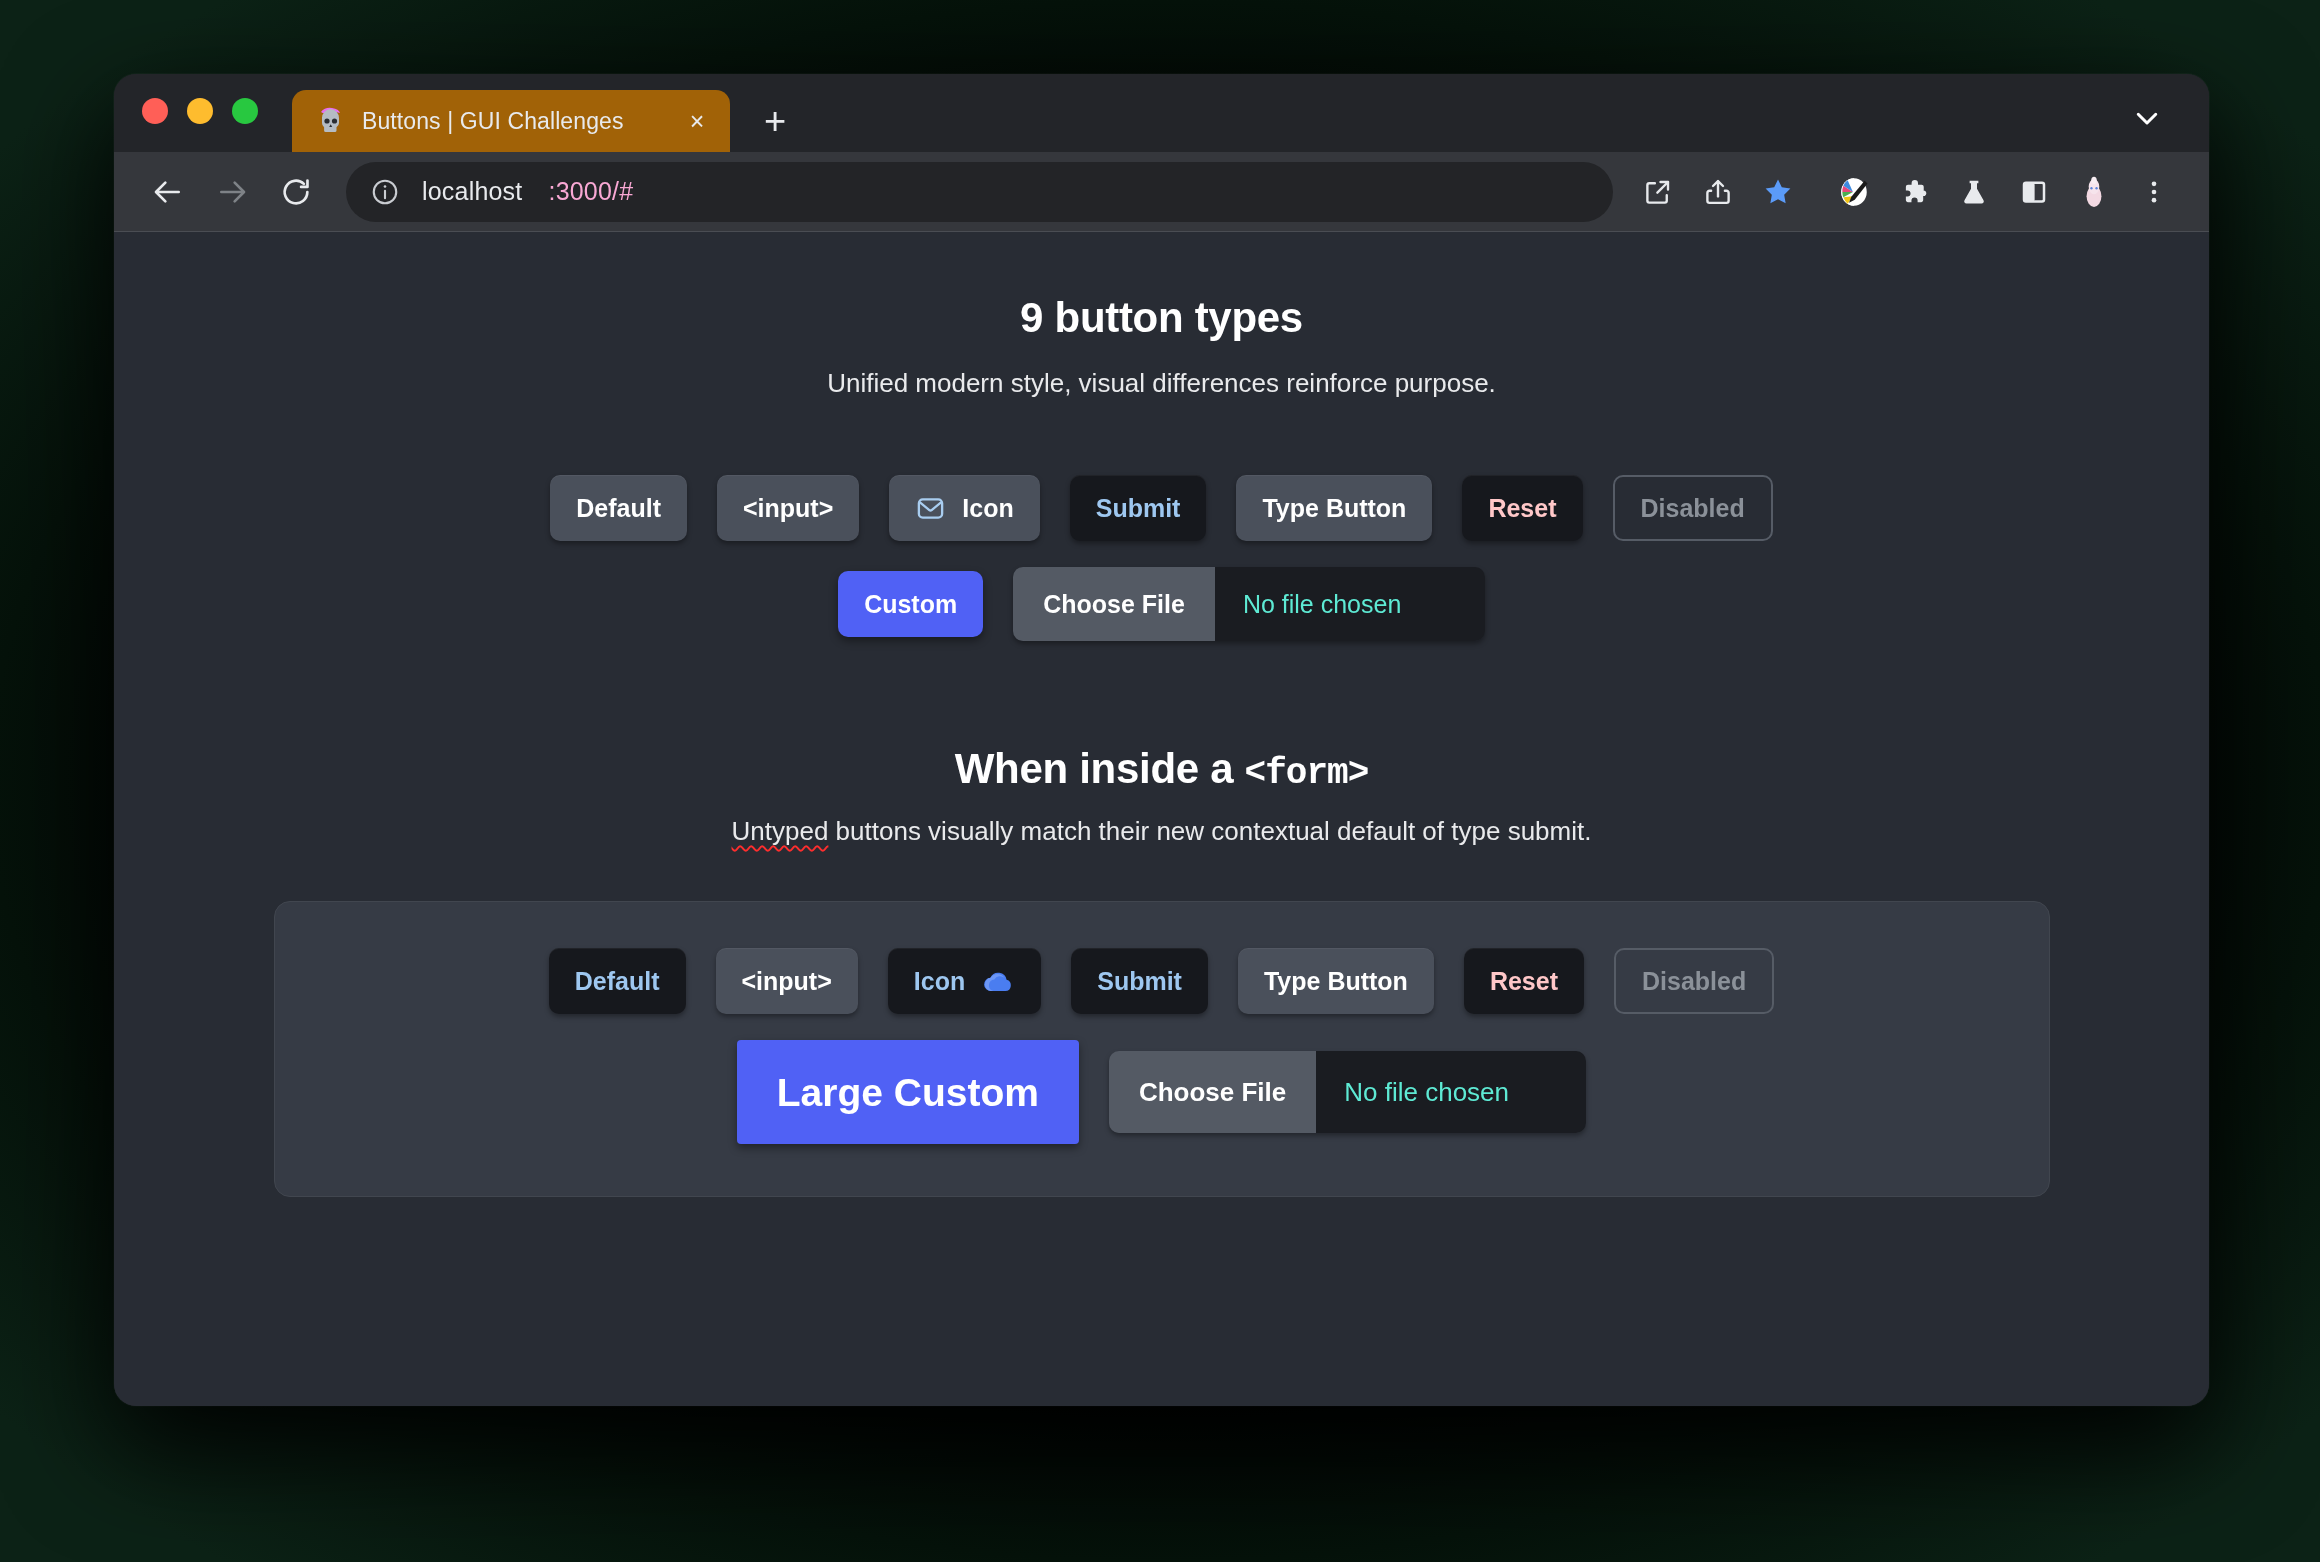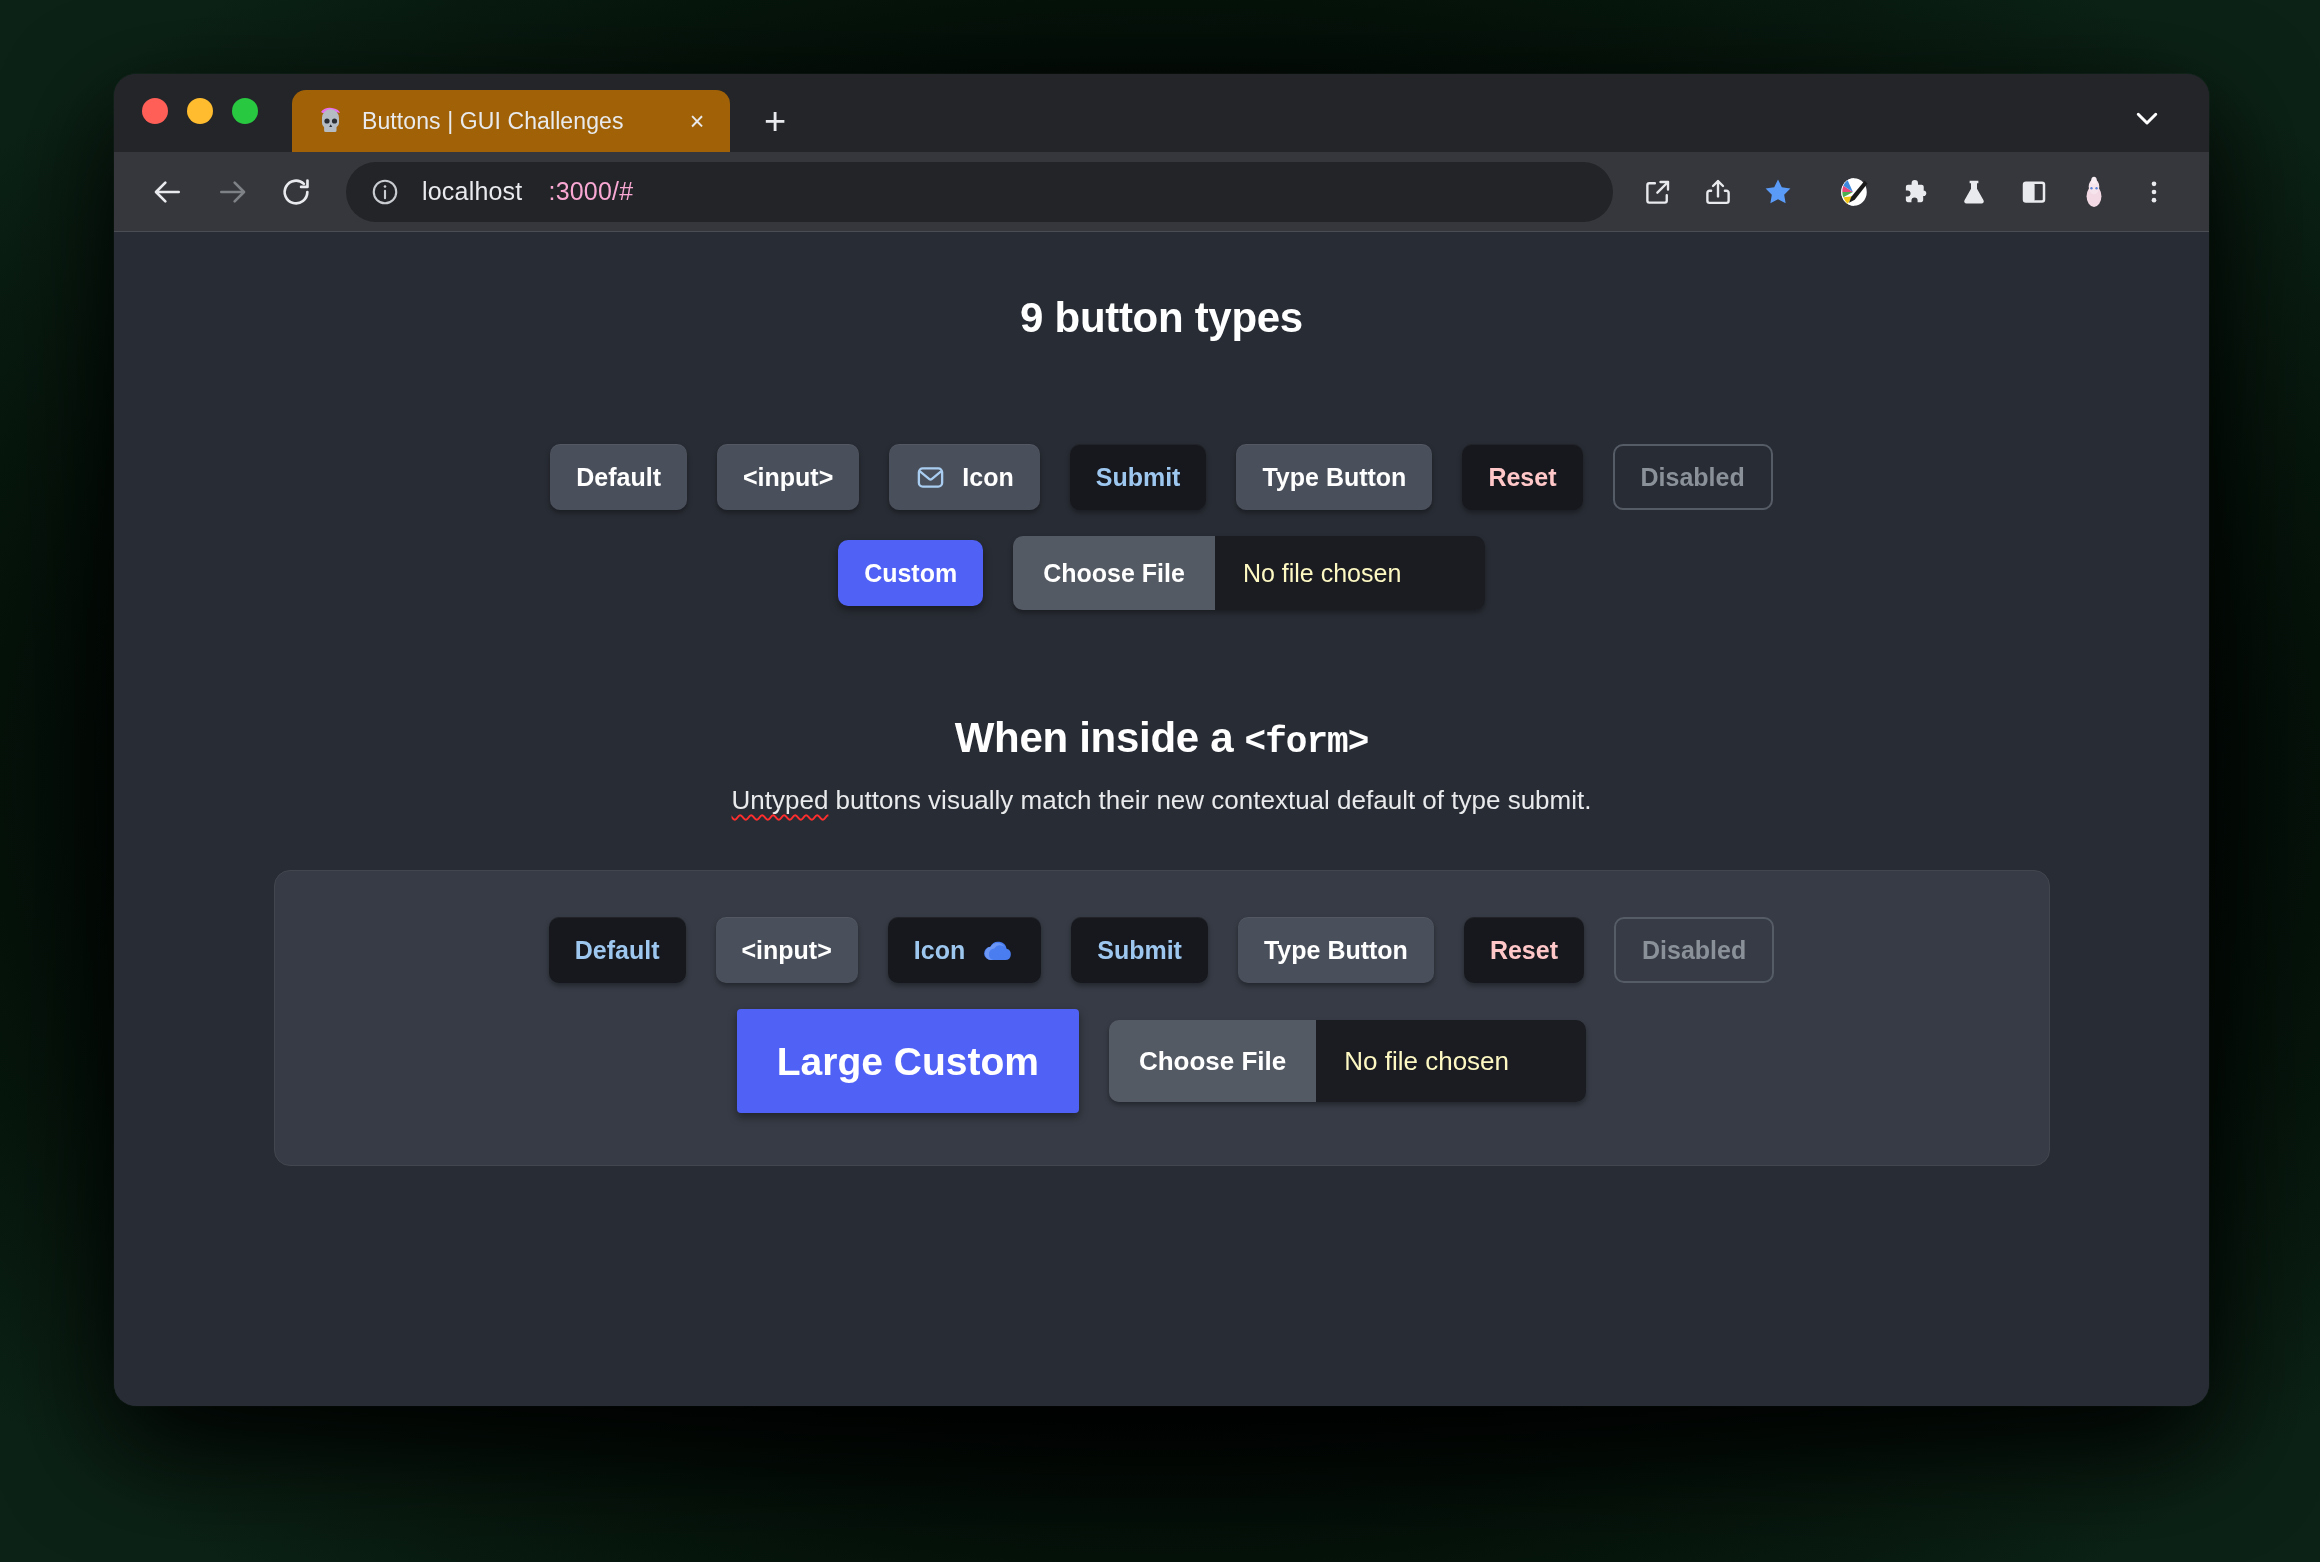--- a/index.html
+++ b/index.html
@@ -274,21 +274,21 @@
     color: #ffffff;
     font-size: 25px;
     font-weight: bold;
     display: flex;
     align-items: center;
     padding: 0 30px;
     border: none;
   }
   .file-input .chosen {
     background: #1a1c21;
-    color: #fef9c3;
+    color: #5eead4;
     font-size: 25px;
     display: flex;
     align-items: center;
     padding: 8px 28px;
     min-width: 270px;
   }
   .file-input.large { height: 82px; }
   .file-input.large .choose,
   .file-input.large .chosen { font-size: 26px; }
 
@@ -441,20 +441,21 @@
               <circle cx="12" cy="19" r="2"></circle>
           </svg>
         </div>
       </div>
     </div>
 
     <div class="viewport">
       <div class="page">
 
         <h1 class="page-h">9 button types</h1>
+        <p class="page-sub">Unified modern style, visual differences reinforce purpose.</p>
 
         <div class="btn-row row-gap-top">
           <button class="btn btn-neutral">
             <span>Default</span>
           </button>
 
           <button class="btn btn-neutral">
             <span>&lt;input&gt;</span>
           </button>
 

